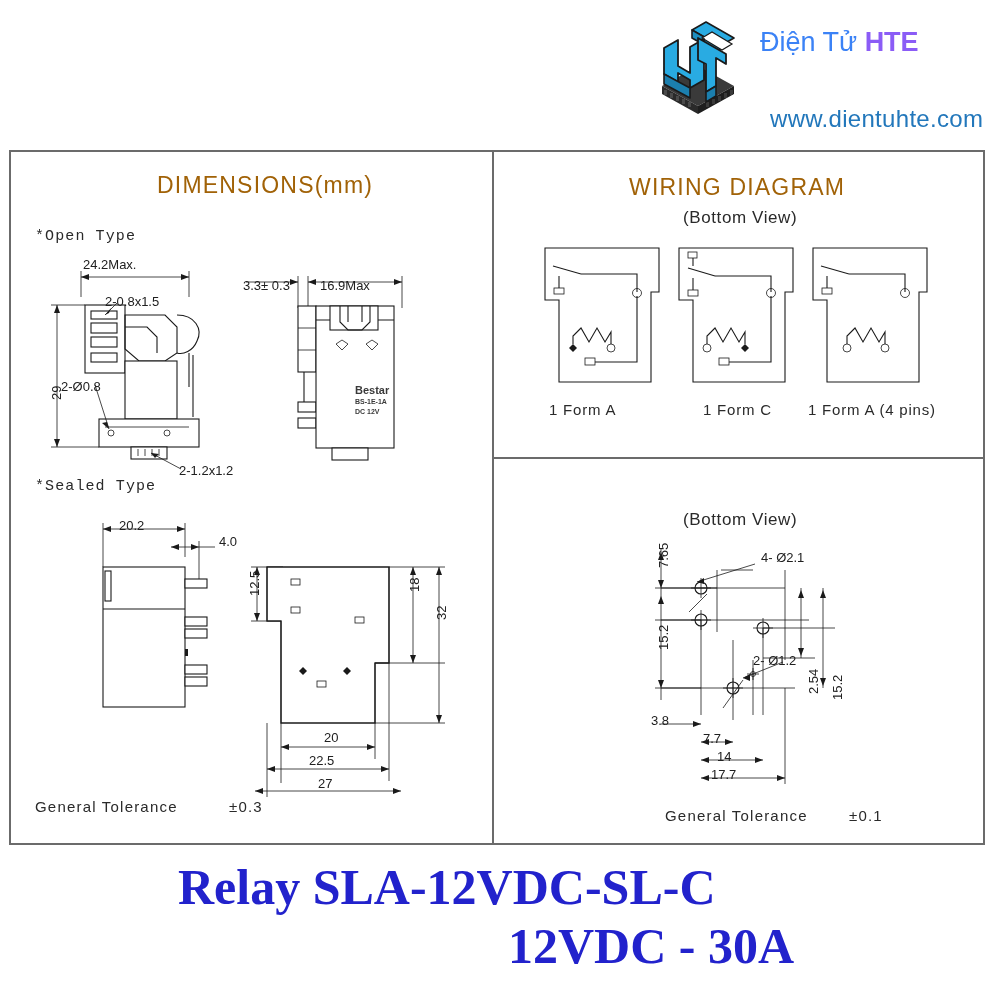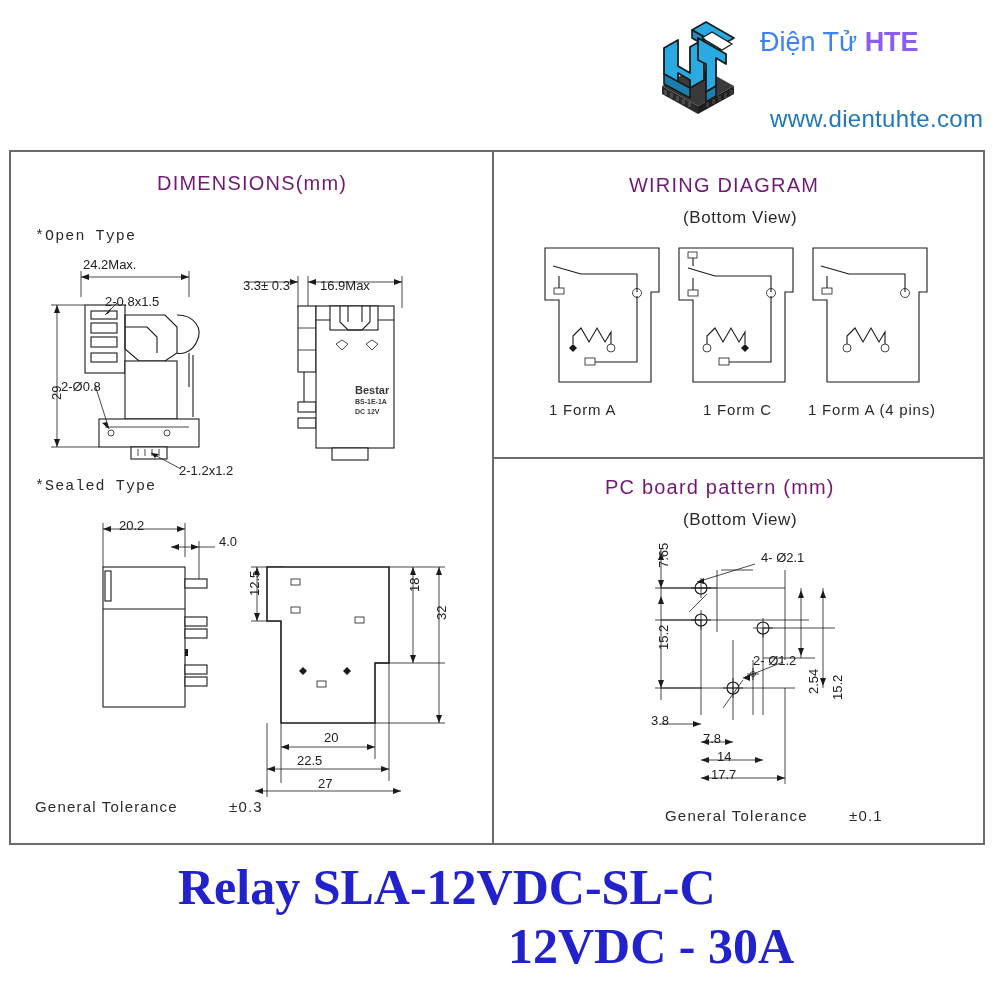--- a/index.html
+++ b/index.html
@@ -80,22 +80,22 @@
   .hdiv {
     position: absolute;
     left: 481px; top: 305px;
     width: 491px; height: 2px;
     background: #6b6b6b;
   }
 
   
   .panel-title {
     position: absolute;
-    font-size: 20px;
-    color: #701a75;
+    font-size: 23px;
+    color: #a16207;
     letter-spacing: 1.2px;
     white-space: nowrap;
   }
   .panel-sub {
     position: absolute;
     font-size: 17px;
     color: #2a2a2a;
     letter-spacing: 0.6px;
     white-space: nowrap;
   }
@@ -404,21 +404,21 @@
       <line class="ln-dim" x1="22" y1="244" x2="168" y2="244"></line>
       <polygon class="fillk" points="22,244 30,241 30,247"></polygon>
       <polygon class="fillk" points="168,244 160,241 160,247"></polygon>
     </svg>
   </div>
 
   <div class="dim-label vert" style="left:236px; top:444px;">12.5</div>
   <div class="dim-label vert" style="left:396px; top:440px;">18</div>
   <div class="dim-label vert" style="left:423px; top:468px;">32</div>
   <div class="dim-label" style="left:313px; top:578px;">20</div>
-  <div class="dim-label" style="left:286px; top:601px;">22.5</div>
+  <div class="dim-label" style="left:298px; top:601px;">22.5</div>
   <div class="dim-label" style="left:307px; top:624px;">27</div>
 
   <div class="tol-label" style="left:24px; top:646px;">General Tolerance</div>
   <div class="tol-label" style="left:218px; top:646px;">±0.3</div>
 
   <div class="panel-title" style="left:618px; top:22px;">WIRING   DIAGRAM</div>
   <div class="panel-sub" style="left:672px; top:56px;">(Bottom  View)</div>
 
   <div style="position:absolute; left:528px; top:92px;">
     <svg width="130" height="148" viewBox="0 0 130 148">
@@ -472,21 +472,20 @@
       <rect class="ln-thin" x="15" y="44" width="10" height="6" fill="#fff"></rect>
 
       <path class="ln" d="M40,100 L40,92 L48,84 L56,98 L64,84 L72,98 L78,88 L78,100"></path>
       <circle class="ln-thin" cx="40" cy="104" r="4" fill="#fff"></circle>
       <circle class="ln-thin" cx="78" cy="104" r="4" fill="#fff"></circle>
       <circle class="ln-thin" cx="98" cy="49" r="4.5" fill="#fff"></circle>
     </svg>
   </div>
   <div class="wire-label" style="left:797px; top:249px;">1 Form A (4 pins)</div>
 
-  <div class="panel-title" style="left:594px; top:324px;">PC board  pattern  (mm)</div>
   <div class="panel-sub" style="left:672px; top:358px;">(Bottom  View)</div>
 
   <div style="position:absolute; left:594px; top:388px;">
     <svg width="320" height="250" viewBox="0 0 320 250">
 
       <line class="ln-dim" x1="56" y1="8" x2="56" y2="160"></line>
 
       <polygon class="fillk" points="56,12 53,20 59,20"></polygon>
       <polygon class="fillk" points="56,48 53,40 59,40"></polygon>
       <line class="ln-dim" x1="50" y1="48" x2="112" y2="48"></line>
@@ -563,21 +562,21 @@
     </svg>
   </div>
 
   <div class="dim-label vert" style="left:645px; top:416px;">7.65</div>
   <div class="dim-label" style="left:750px; top:398px;">4- Ø2.1</div>
   <div class="dim-label vert" style="left:645px; top:498px;">15.2</div>
   <div class="dim-label" style="left:742px; top:501px;">2- Ø1.2</div>
   <div class="dim-label vert" style="left:795px; top:542px;">2.54</div>
   <div class="dim-label vert" style="left:819px; top:548px;">15.2</div>
   <div class="dim-label" style="left:640px; top:561px;">3.8</div>
-  <div class="dim-label" style="left:692px; top:579px;">7.8</div>
+  <div class="dim-label" style="left:692px; top:579px;">7.7</div>
   <div class="dim-label" style="left:706px; top:597px;">14</div>
   <div class="dim-label" style="left:700px; top:615px;">17.7</div>
 
   <div class="tol-label" style="left:654px; top:655px;">General Tolerance</div>
   <div class="tol-label" style="left:838px; top:655px;">±0.1</div>
 
 </div>
 
 <div id="bottom-title">
   <div class="btitle-line" id="btitle-1">Relay SLA-12VDC-SL-C</div>

